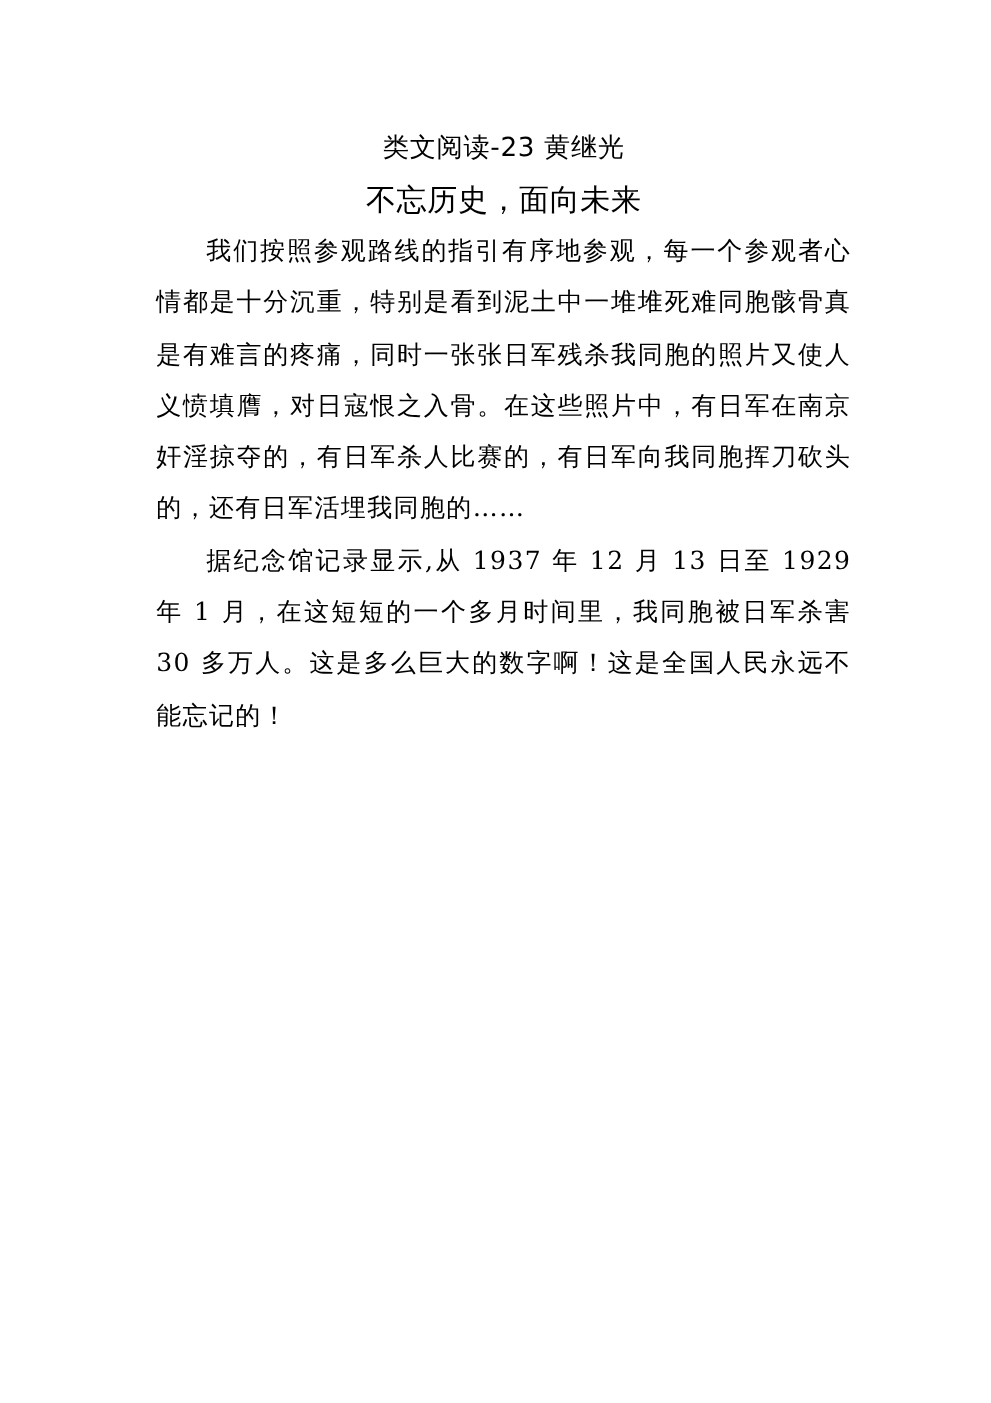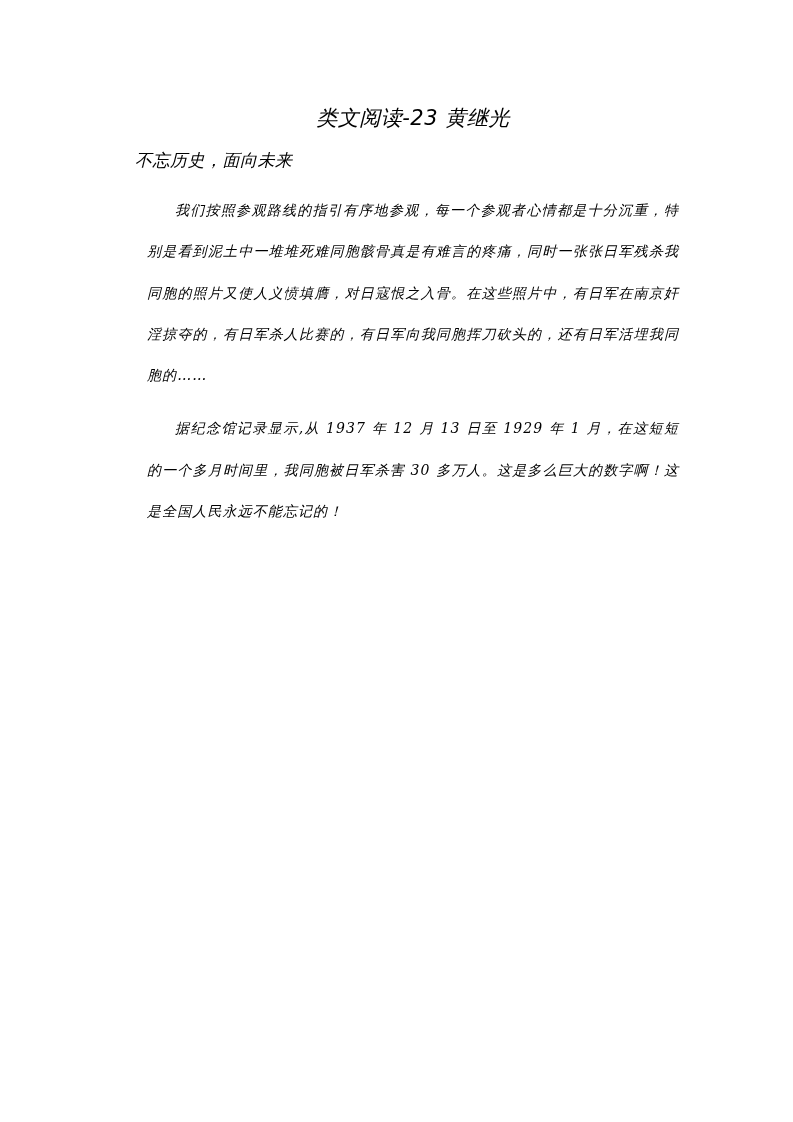--- a/index.html
+++ b/index.html
@@ -9,54 +9,54 @@
     }
     body {
       width: 793px;
       height: 1122px;
       position: relative;
       overflow: hidden;
       color: #000000;
     }
     .page {
       position: absolute;
-      left: 135px;
+      left: 125px;
       top: 100px;
       width: 556px;
-      font-style: italic;
     }
     .doc-title {
       font-family: "DejaVu Sans", "Liberation Sans", sans-serif;
       font-size: 21px;
       text-align: center;
       line-height: 36px;
       height: 36px;
       margin: 0;
       font-weight: normal;
       letter-spacing: 0.5px;
     }
     .doc-subtitle {
       font-family: "DejaVu Sans", "Liberation Sans", sans-serif;
-      font-size: 17px;
+      font-size: 24px;
+      text-align: center;
       line-height: 36px;
       height: 36px;
       margin: 6px 0 0 0;
       font-weight: normal;
       letter-spacing: 0.5px;
     }
     .body-text {
       margin-top: 2px;
     }
     .para {
       font-family: "DejaVu Serif", "Liberation Serif", serif;
-      font-size: 14px;
+      font-size: 20px;
       line-height: 41.3px;
       text-indent: 2em;
       text-align: justify;
-      margin: 12px;
+      margin: 0;
       letter-spacing: 1.1px;
     }
   </style>
 </head>
 <body>
 
 <div class="page">
   <h1 class="doc-title">类文阅读-23 黄继光</h1>
   <h2 class="doc-subtitle">不忘历史，面向未来</h2>
   <div class="body-text">

